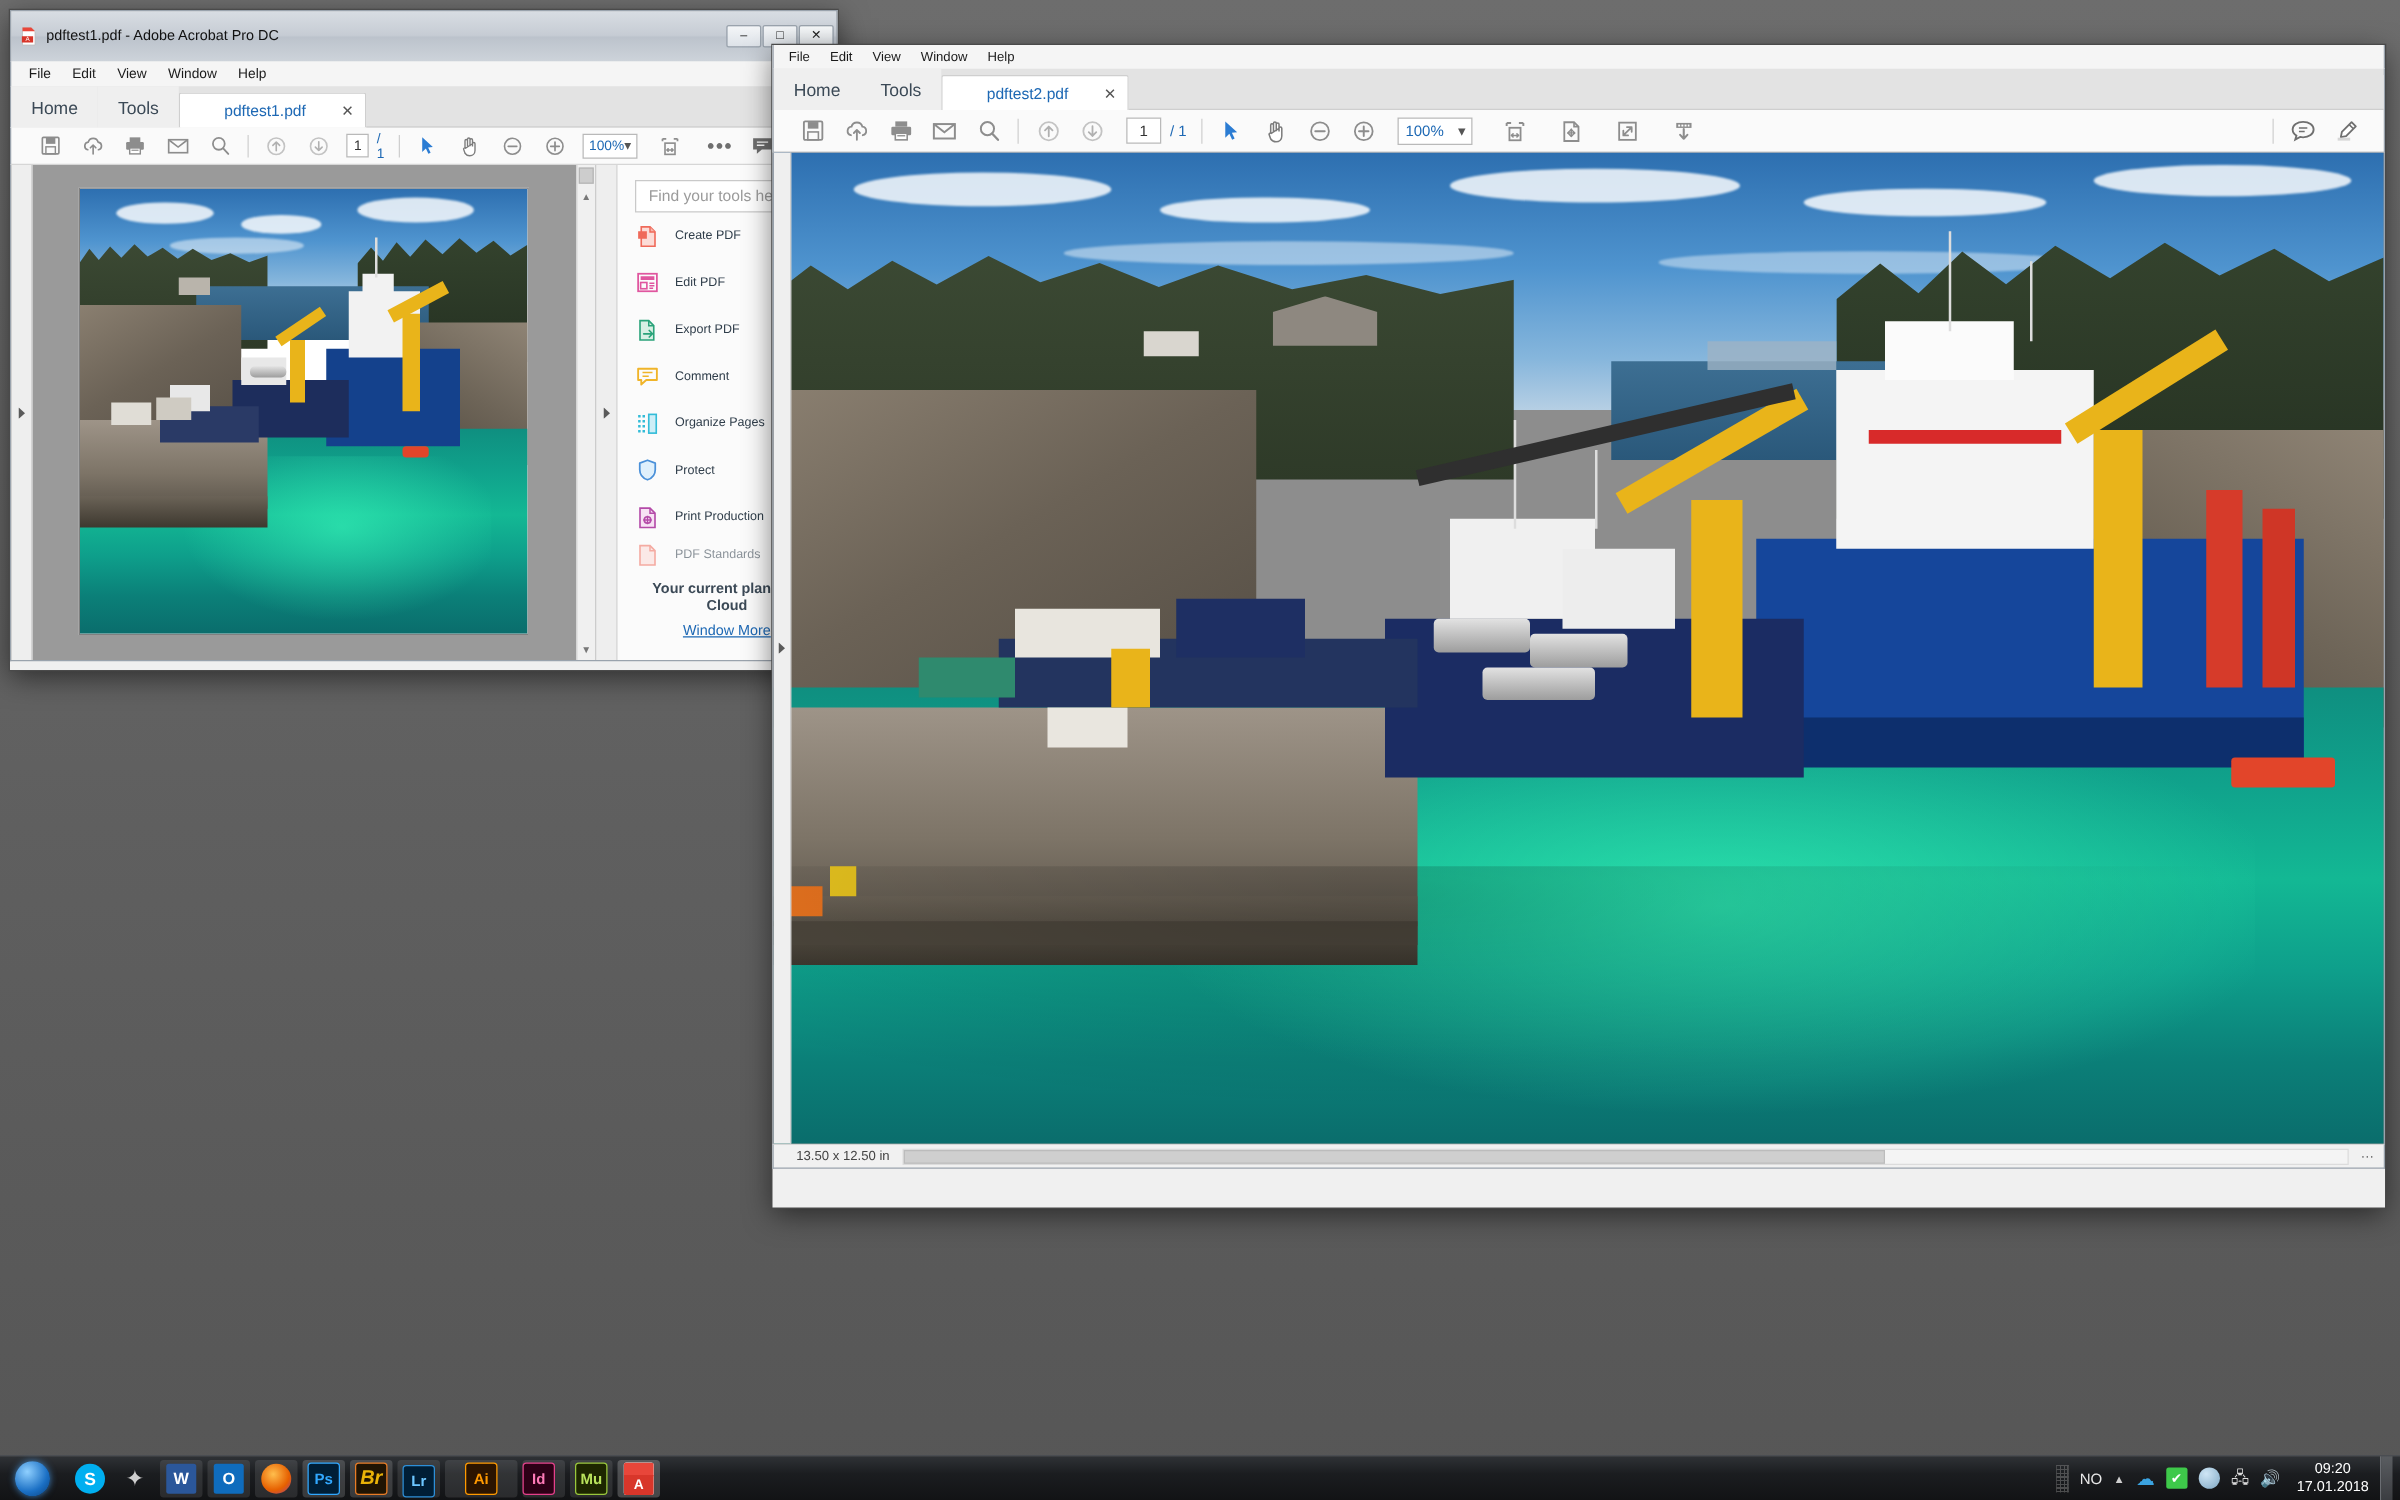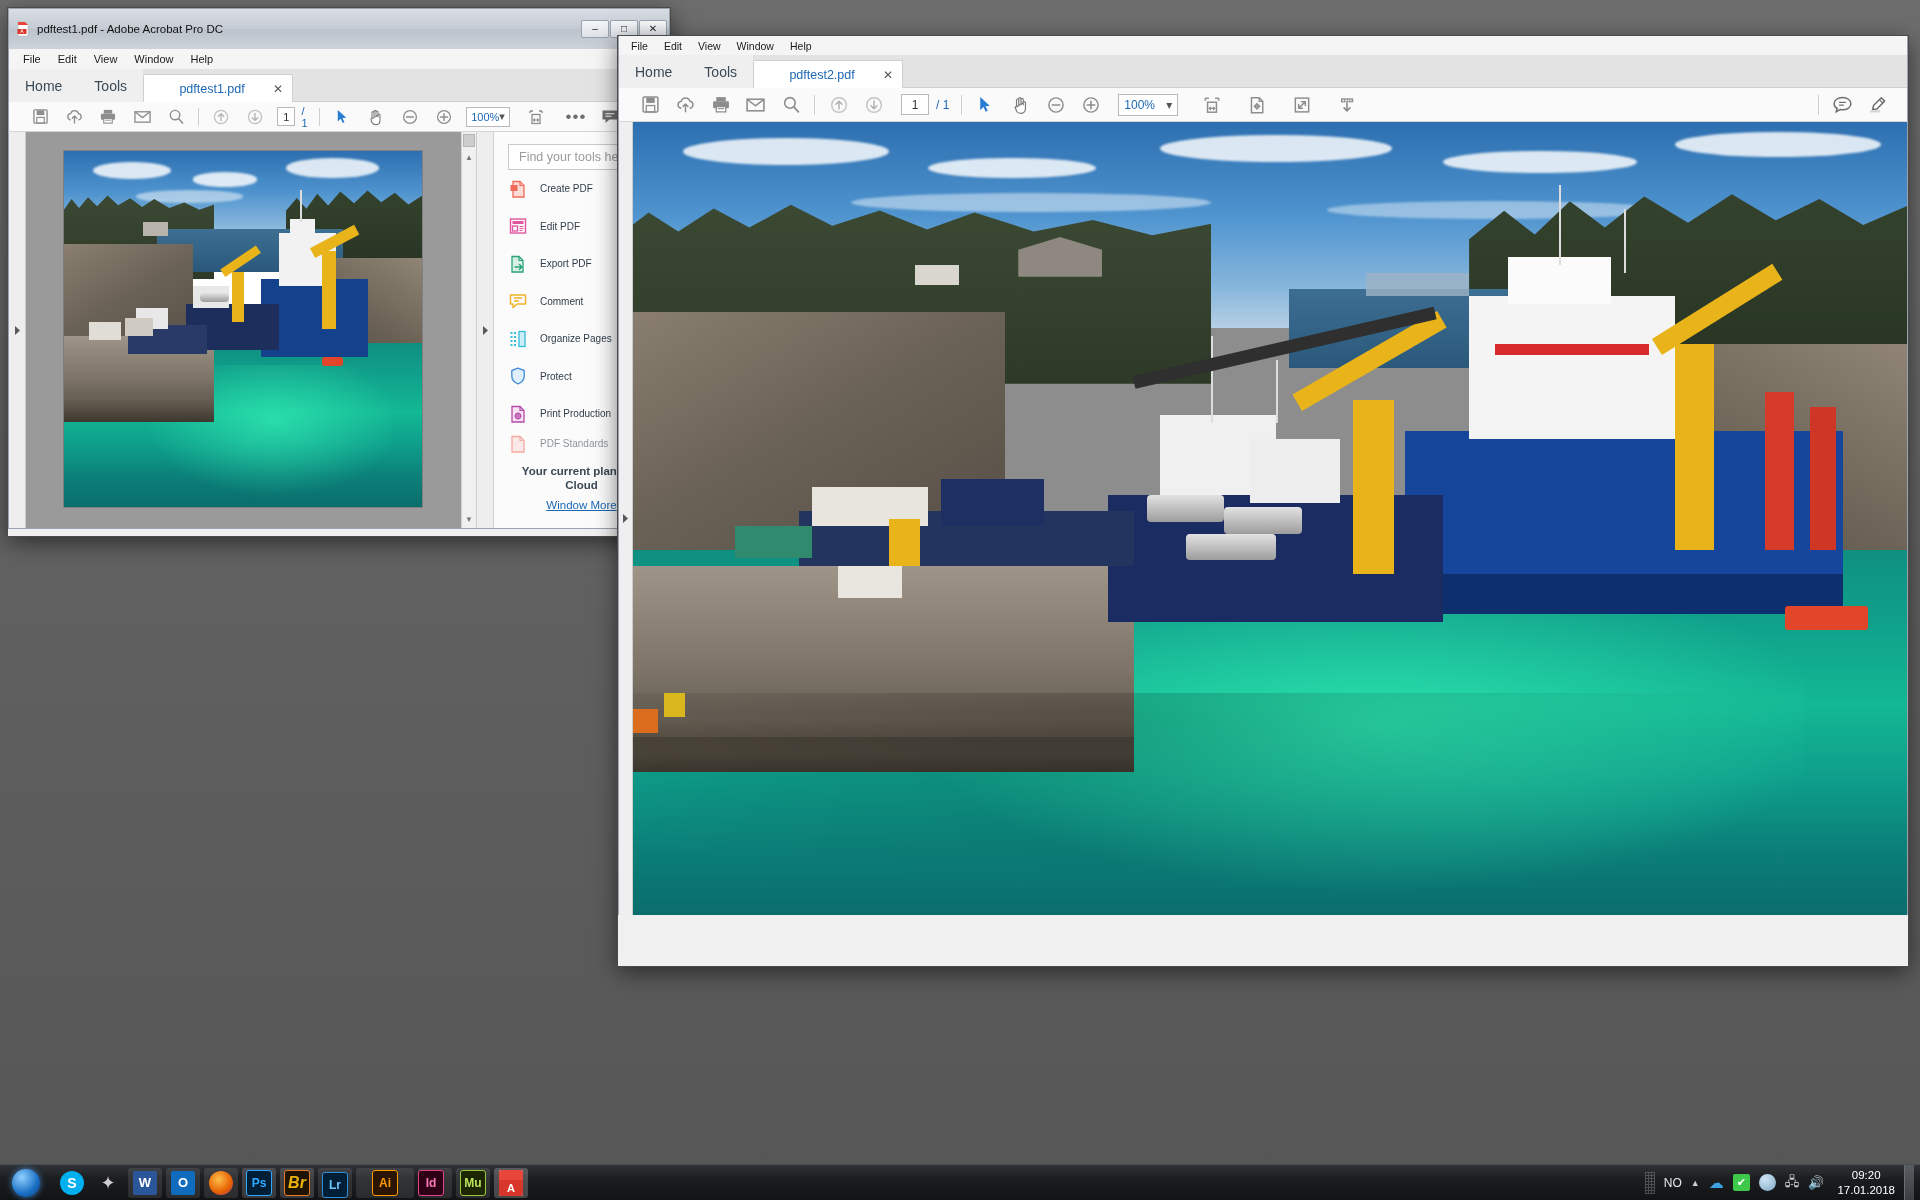--- a/index.html
+++ b/index.html
@@ -685,20 +685,27 @@
 
         <div style="position:absolute;left:0;bottom:0;right:0;height:28%;background:radial-gradient(ellipse at 38% 10%, rgba(0,0,0,.18), rgba(0,0,0,0) 60%)"></div>
       </div>
       <div class="leftrail2">
         <svg width="7" height="9" viewBox="0 0 7 9">
             <path d="M1 0l5 4.5L1 9z" fill="#5a5a5a"></path>
           </svg>
       </div>
     </div>
 
+    <div class="statusbar">
+      <span>13.50 x 12.50 in</span>
+      <span class="hscroll">
+        <span class="hthumb"></span>
+      </span>
+      <span style="margin-right:8px; color:#777;">⋯</span>
+    </div>
   </div>
 
   <div id="taskbar" style="position:absolute;left:0;right:0;bottom:0;height:36px;
               background:linear-gradient(180deg,#2f3236 0%,#1b1d20 40%,#121315 100%);
               border-top:1px solid #4a4d52; display:flex; align-items:center;">
 
     <div style="width:52px;height:36px;display:flex;align-items:center;justify-content:center;">
       <span style="width:28px;height:28px;border-radius:50%;
                    background:radial-gradient(circle at 35% 30%,#8fd0ff,#1a6fc4 60%,#0b3f7a);
                    box-shadow:0 0 6px rgba(80,170,255,.7); display:block;"></span>

